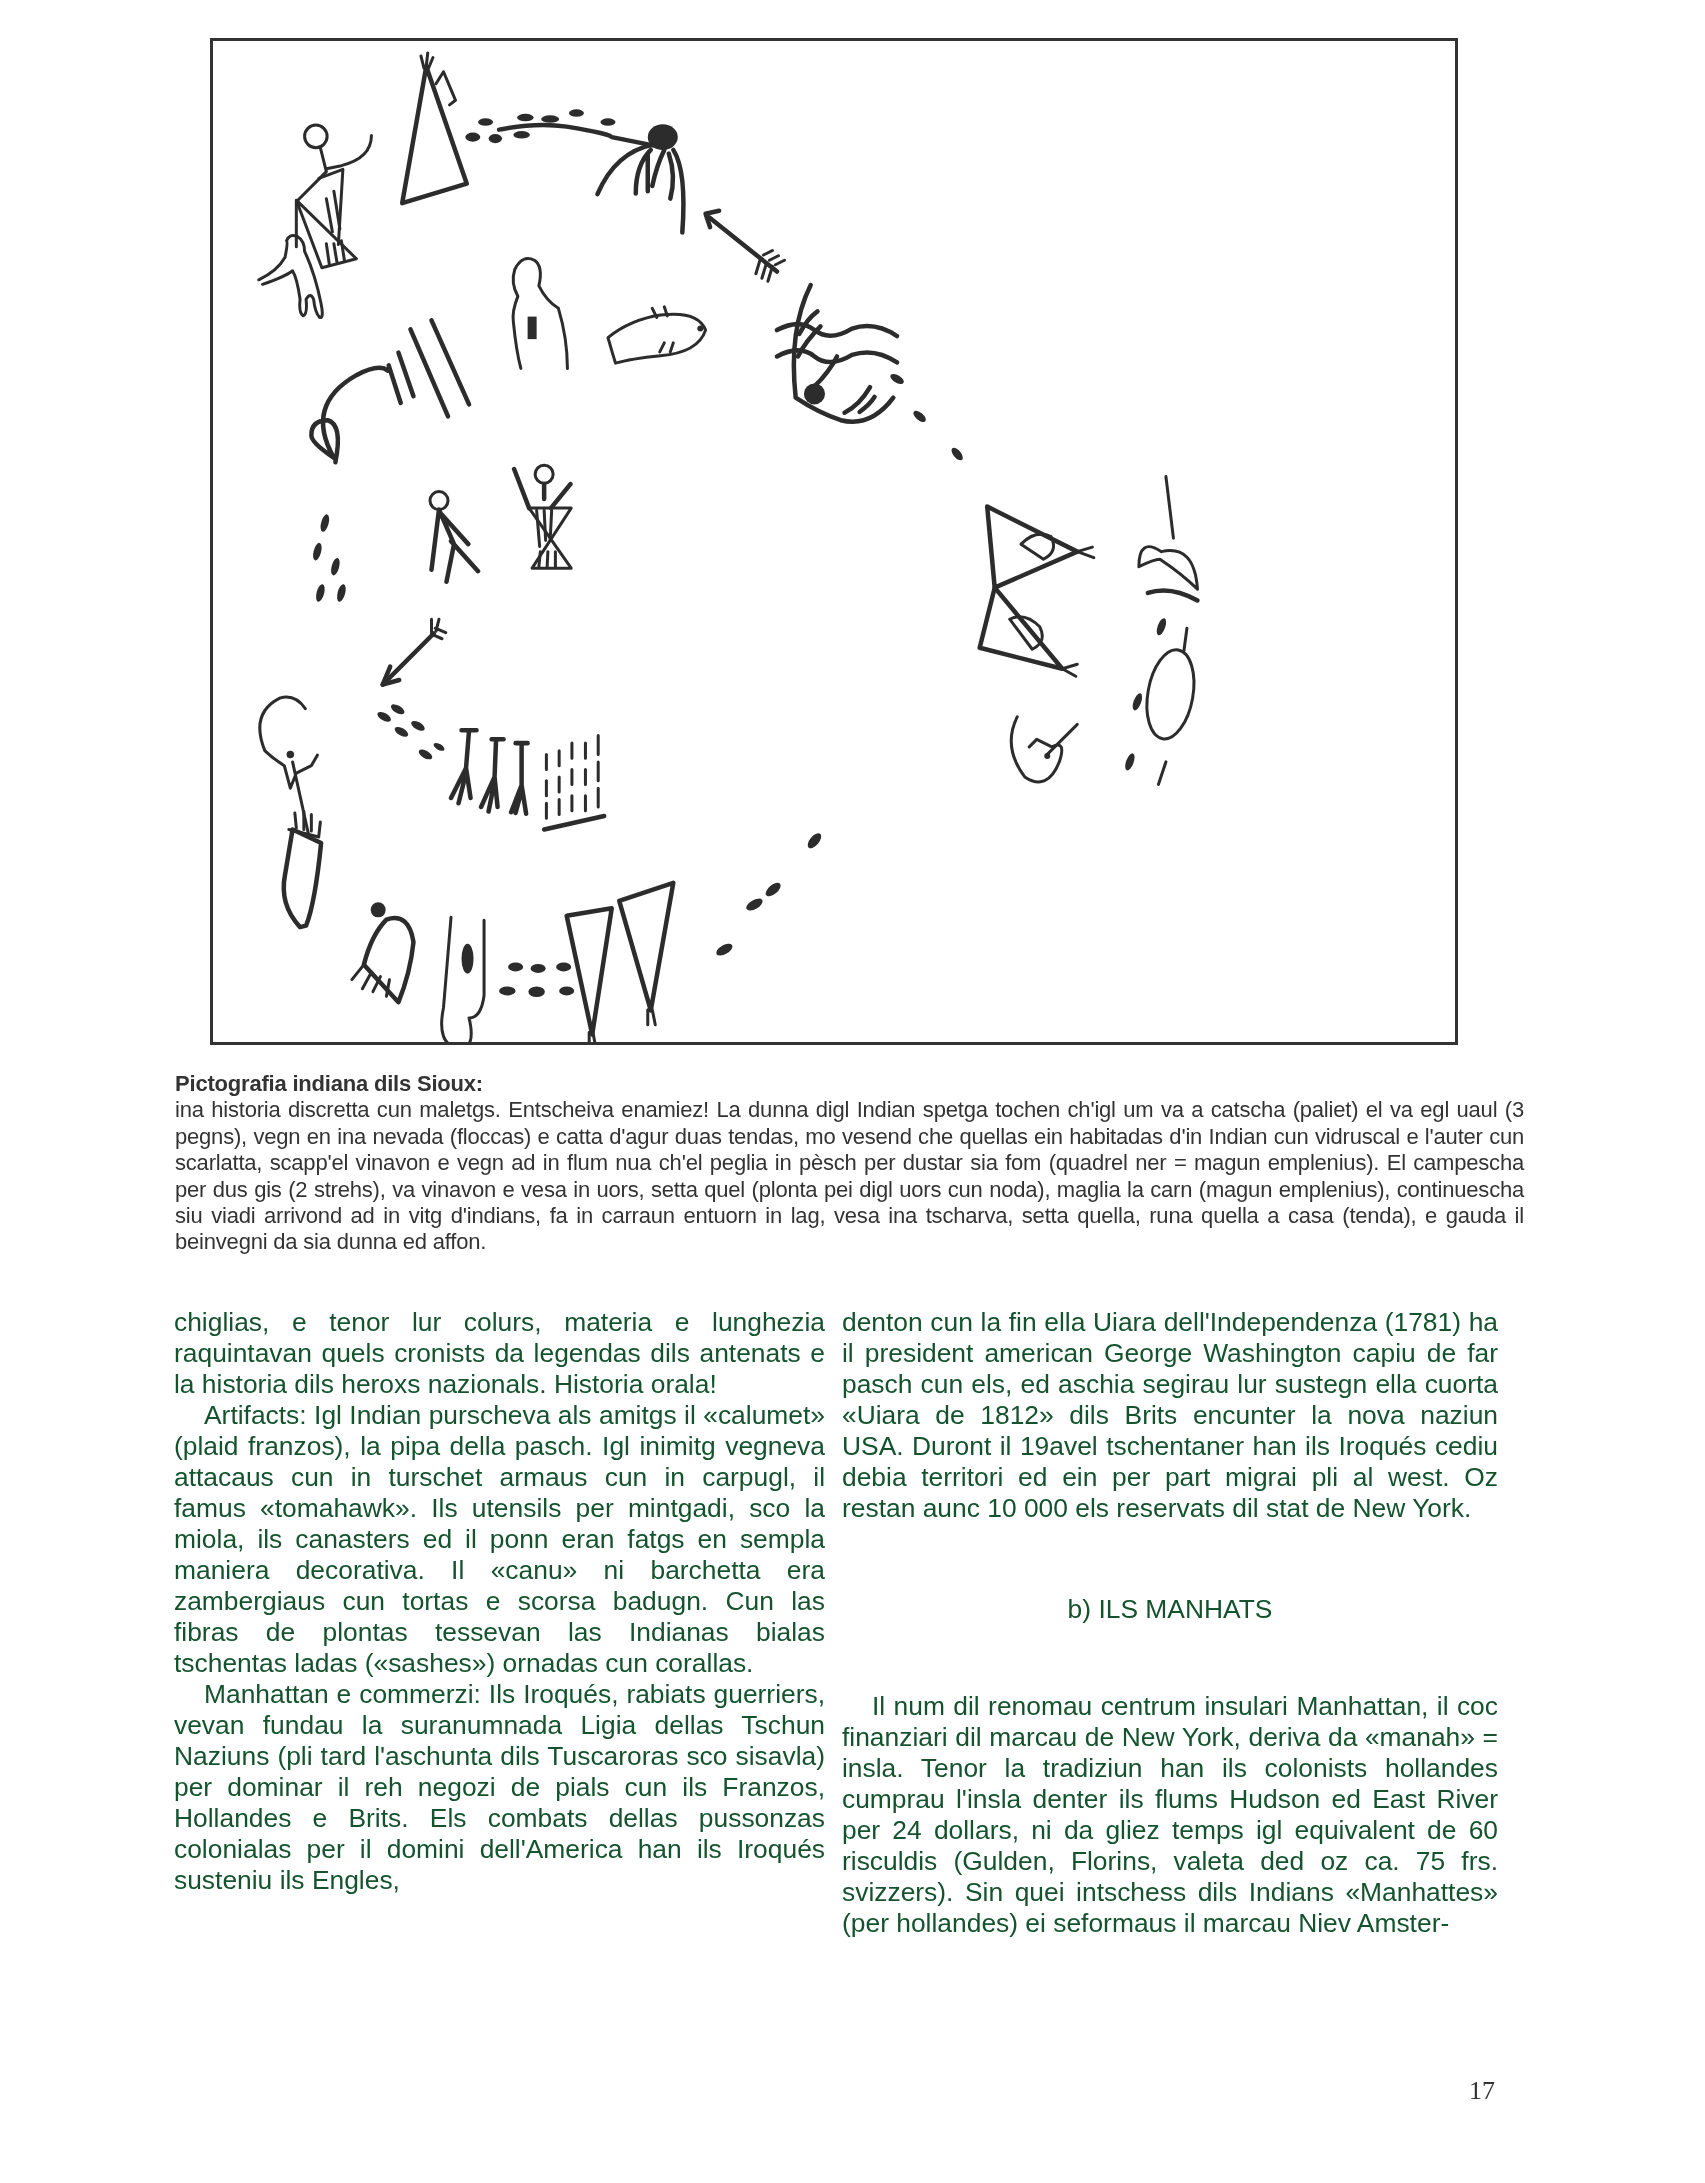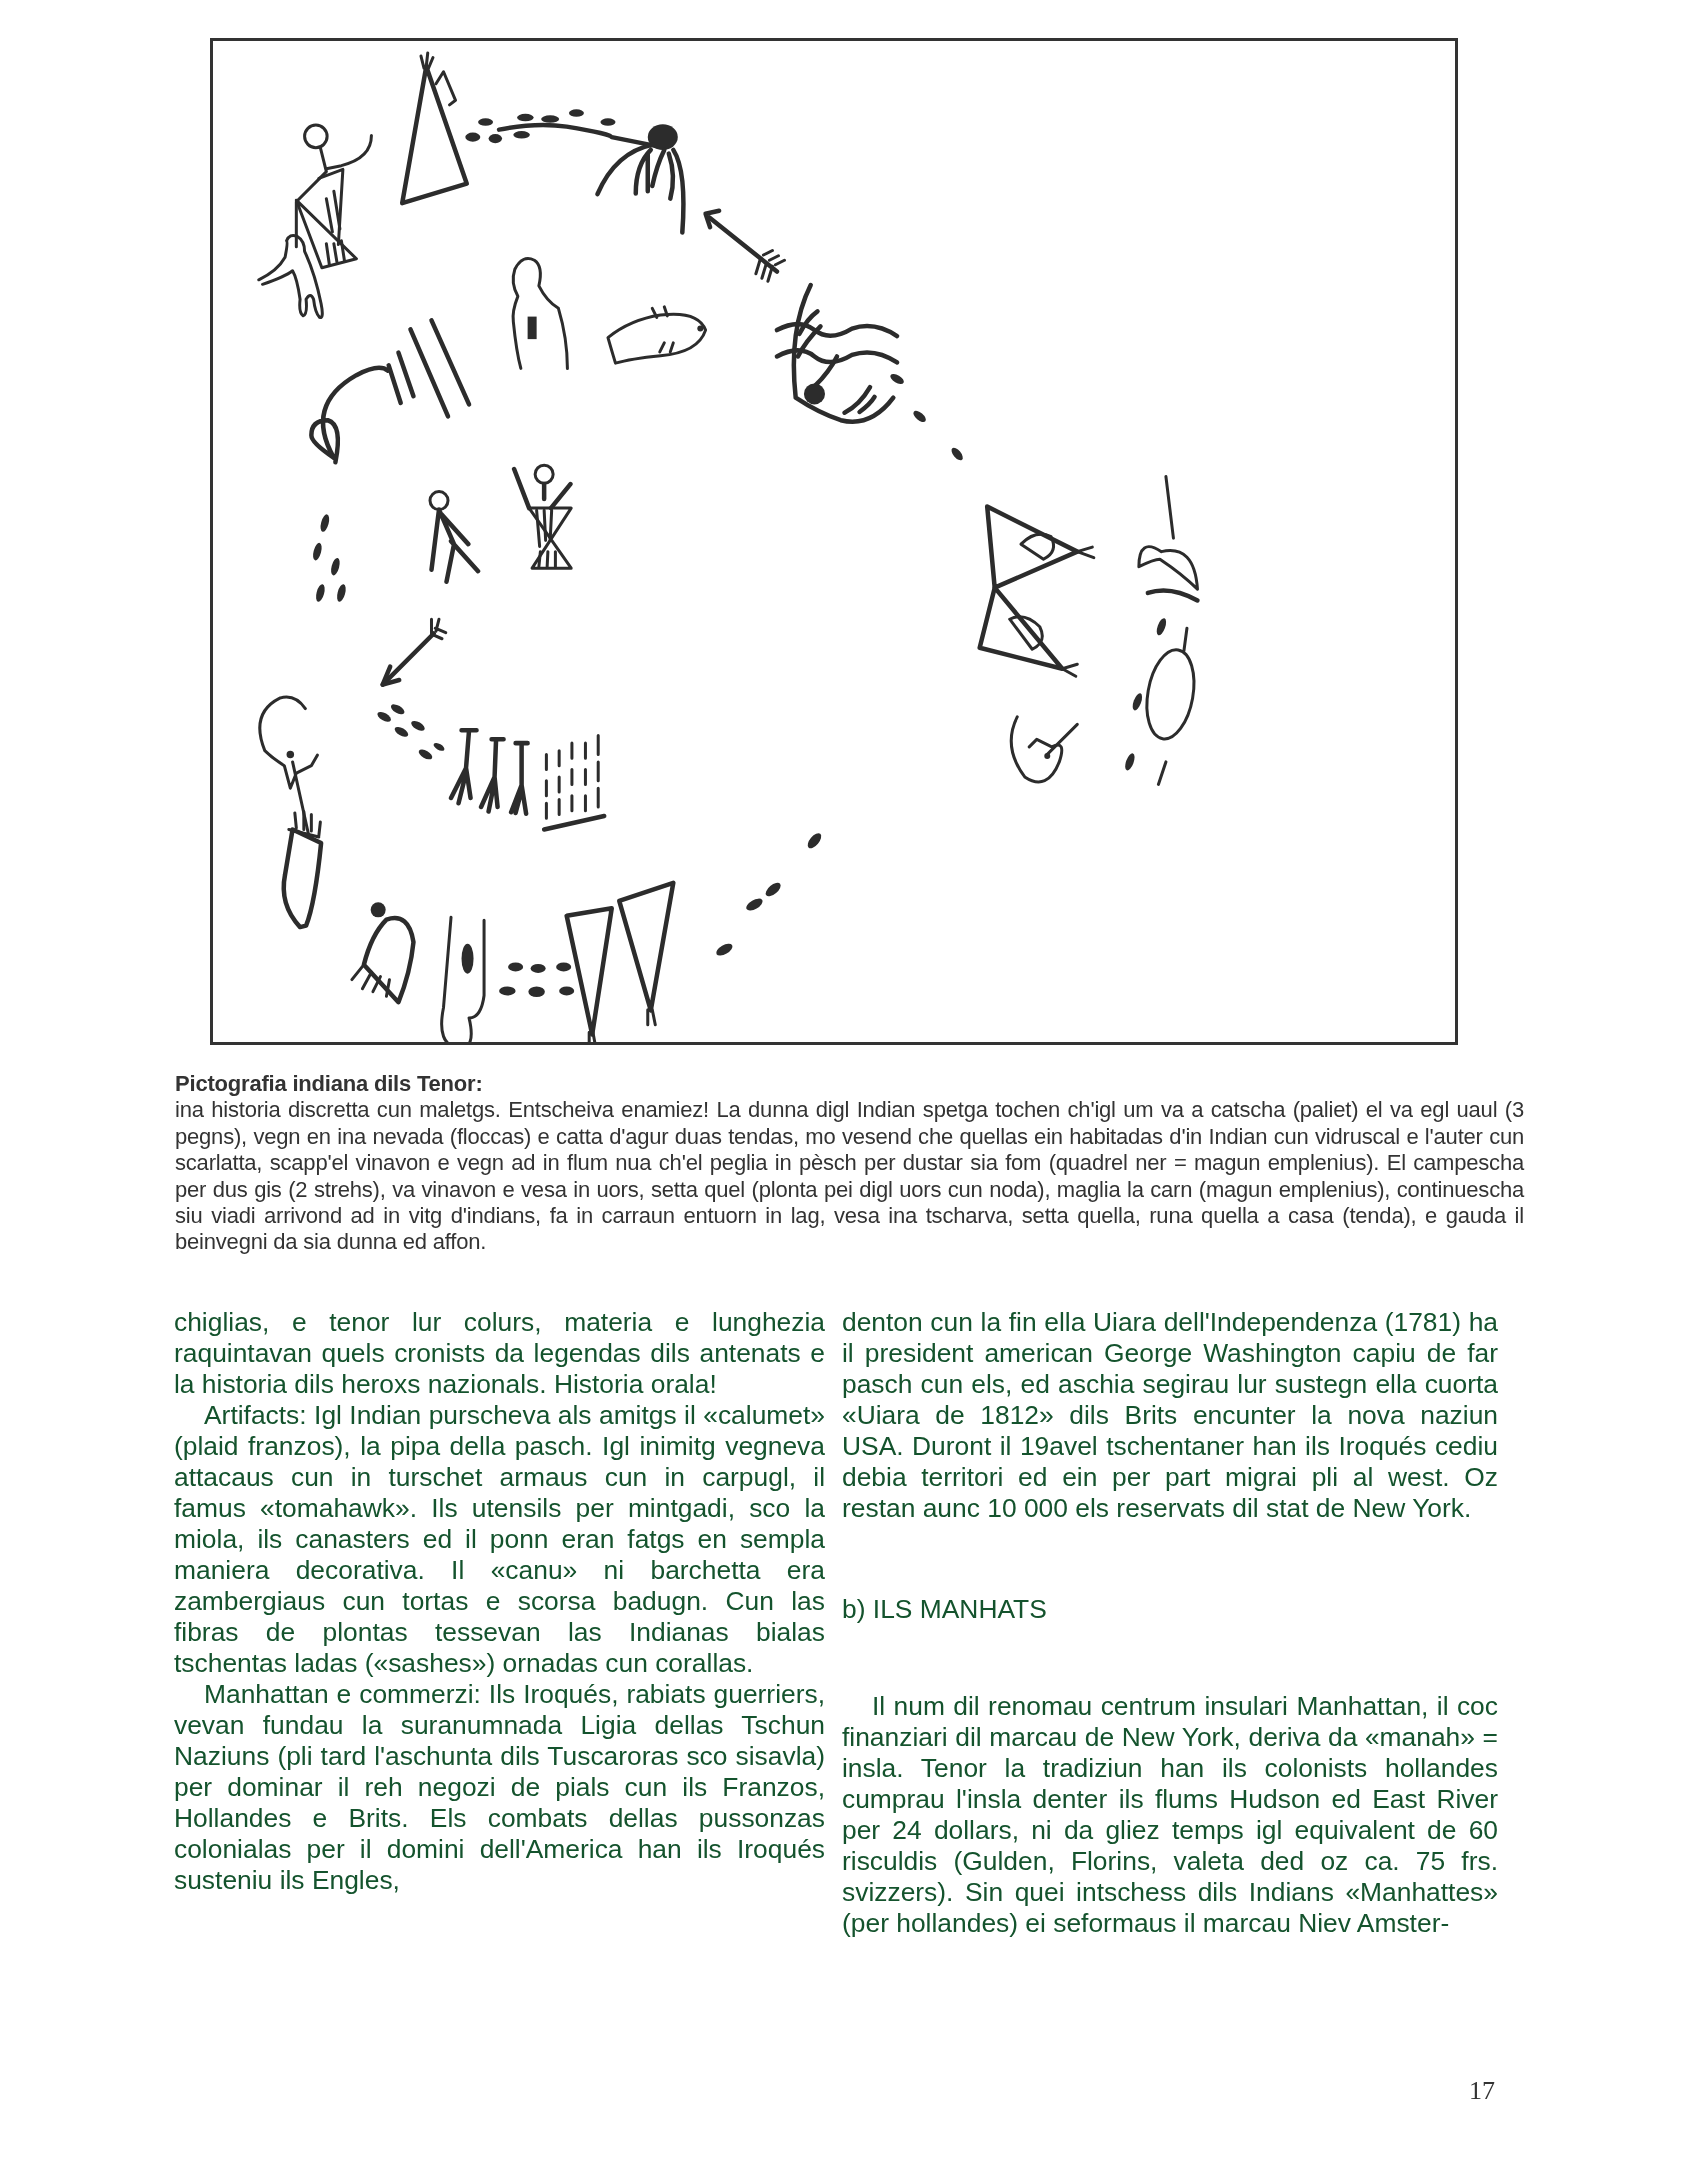--- a/index.html
+++ b/index.html
@@ -12,21 +12,21 @@
              font-size:22px; line-height:26.4px; letter-spacing:-0.2px; color:#333; }
   .caption-title { font-weight:bold; display:block; }
   .caption-body { display:block; text-align:justify; text-align-last:left; }
   .col { position:absolute; top:1307px; font-size:26.4px; line-height:31px; color:#14532d;
          text-align:justify; }
   .col-left { left:174px; width:651px; }
   .col-right { left:842px; width:656px; }
   .col p { margin:0; }
   .indent { text-indent:30px; }
   .it { }
-  .subhead { text-align:left; margin:70px 0 66px 0 !important; font-size:26.4px; }
+  .subhead { text-align:center; margin:70px 0 66px 0 !important; font-size:26.4px; }
   .page-number { position:absolute; left:1469px; top:2076px; font-size:26px; color:#333;font-family:Liberation Serif, serif; }
   .stroke { fill:none; stroke:#2c2c2c; stroke-width:6; stroke-linecap:round; stroke-linejoin:round; }
   .thin { fill:none; stroke:#2c2c2c; stroke-width:4; stroke-linecap:round; stroke-linejoin:round; }
   .fill { fill:#2c2c2c; stroke:none; }
 </style>
 </head>
 <body>
 
 <div class="figure">
   <svg viewBox="0 0 1652 1333" xmlns="http://www.w3.org/2000/svg">
@@ -215,21 +215,21 @@
       <ellipse class="thin" cx="1274" cy="870" rx="30" ry="60" transform="rotate(10 1274 870)"></ellipse>
       <path class="thin" d="M1296 782 l-4 30 M1268 960 l-10 30"></path>
       <ellipse class="fill" cx="1262" cy="780" rx="5" ry="12" transform="rotate(20 1262 780)"></ellipse>
       <ellipse class="fill" cx="1230" cy="880" rx="5" ry="12" transform="rotate(20 1230 880)"></ellipse>
       <ellipse class="fill" cx="1220" cy="960" rx="5" ry="12" transform="rotate(20 1220 960)"></ellipse>
     </g>
   </svg>
 </div>
 
 <div class="caption">
-  <span class="caption-title">Pictografia indiana dils Tenor:</span>
+  <span class="caption-title">Pictografia indiana dils Sioux:</span>
   <span class="caption-body">ina historia discretta cun maletgs. Entscheiva enamiez! La dunna digl Indian spetga tochen ch'igl um va a catscha (paliet) el va egl uaul (3 pegns), vegn en ina nevada (floccas) e catta d'agur duas tendas, mo vesend che quellas ein habitadas d'in Indian cun vidruscal e l'auter cun scarlatta, scapp'el vinavon e vegn ad in flum nua ch'el peglia in pèsch per dustar sia fom (quadrel ner = magun emplenius). El campescha per dus gis (2 strehs), va vinavon e vesa in uors, setta quel (plonta pei digl uors cun noda), maglia la carn (magun emplenius), continuescha siu viadi arrivond ad in vitg d'indians, fa in carraun entuorn in lag, vesa ina tscharva, setta quella, runa quella a casa (tenda), e gauda il beinvegni da sia dunna ed affon.</span>
 </div>
 
 <div class="col col-left">
   <p>chiglias, e tenor lur colurs, materia e lunghezia raquintavan quels cronists da legendas dils antenats e la historia dils heroxs nazionals. Historia orala!</p>
   <p class="indent"><span class="it">Artifacts:</span><span> Igl Indian purscheva als amitgs il «calumet» (plaid franzos), la pipa della pasch. Igl inimitg vegneva attacaus cun in turschet armaus cun in carpugl, il famus «tomahawk». Ils utensils per mintgadi, sco la miola, ils canasters ed il ponn eran fatgs en sempla maniera decorativa. Il «canu» ni barchetta era zambergiaus cun tortas e scorsa badugn. Cun las fibras de plontas tessevan las Indianas bialas tschentas ladas («sashes») ornadas cun corallas.</span></p>
   <p class="indent"><span class="it">Manhattan e commerzi:</span><span> Ils Iroqués, rabiats guerriers, vevan fundau la suranumnada Ligia dellas Tschun Naziuns (pli tard l'aschunta dils Tuscaroras sco sisavla) per dominar il reh negozi de pials cun ils Franzos, Hollandes e Brits. Els combats dellas pussonzas colonialas per il domini dell'America han ils Iroqués susteniu ils Engles,</span></p>
 </div>
 
 <div class="col col-right">

